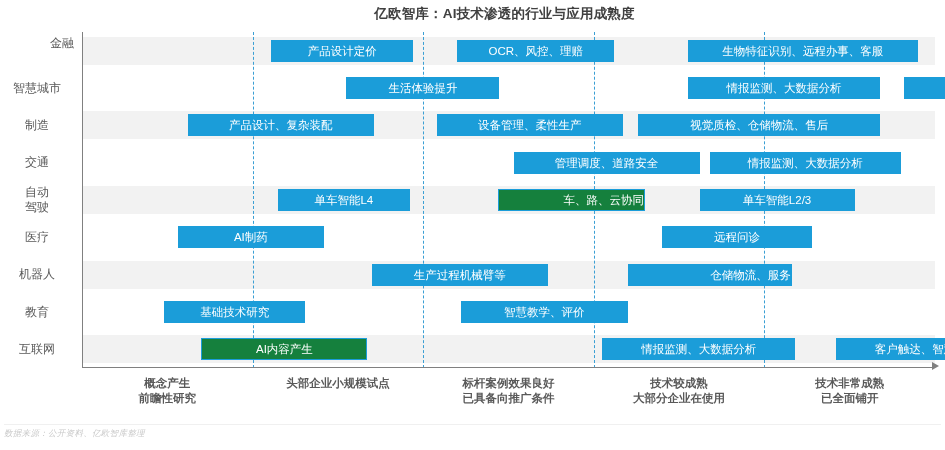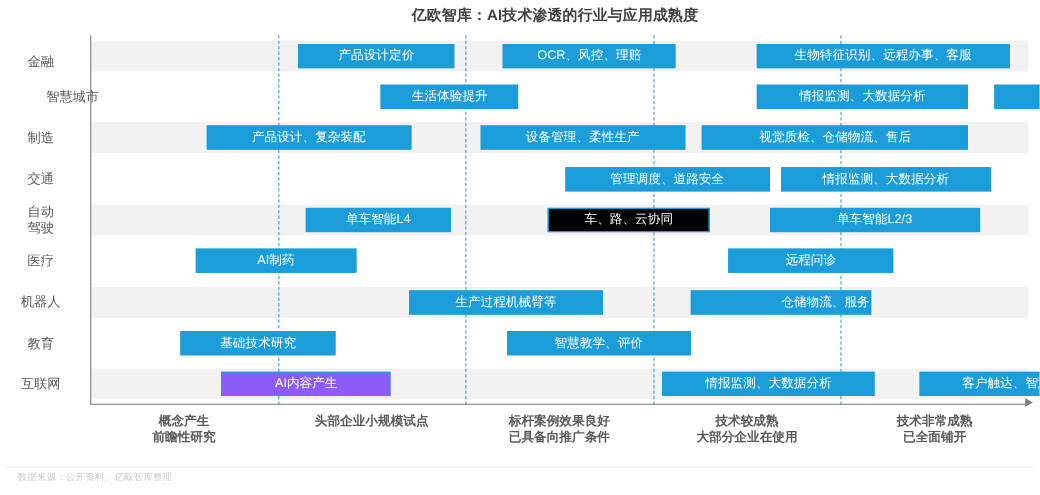--- a/index.html
+++ b/index.html
@@ -101,22 +101,23 @@
     top: 376px;
     text-align: center;
     font-size: 11.5px;
     line-height: 14.5px;
     color: #595959;
     font-weight: bold;
   }
 
   #footer {
     position: absolute;
-    left: 16px; top: 428px;
+    left: 4px; top: 428px;
     font-size: 8.5px;
+    font-style: italic;
     color: #c9c9c9;
     letter-spacing: 0.3px;
   }
   #footer-rule {
     position: absolute;
     left: 4px; top: 424px;
     width: 937px; height: 1px;
     background: #f0f0f0;
   }
 </style>
@@ -135,52 +136,52 @@
     <div class="row-band shaded" style="top: 228.667px;"></div>
     <div class="row-band plain" style="top: 266px;"></div>
     <div class="row-band shaded" style="top: 303.333px;"></div>
     <div class="gridline" style="left: 170.6px;"></div>
     <div class="gridline" style="left: 341.2px;"></div>
     <div class="gridline" style="left: 511.8px;"></div>
     <div class="gridline" style="left: 682.4px;"></div>
     <div class="bar" style="left: 189.366px; width: 141.598px; top: 7.66667px; background: rgb(27, 157, 217); border-color: rgb(27, 157, 217);">产品设计定价</div>
     <div class="bar" style="left: 375.32px; width: 156.952px; top: 7.66667px; background: rgb(27, 157, 217); border-color: rgb(27, 157, 217);">OCR、风控、理赔</div>
     <div class="bar" style="left: 605.63px; width: 230.31px; top: 7.66667px; background: rgb(27, 157, 217); border-color: rgb(27, 157, 217);">生物特征识别、远程办事、客服</div>
-    <div class="bar" style="left: 264.43px; width: 125px; top: 45px; background: rgb(27, 157, 217); border-color: rgb(27, 157, 217);">生活体验提升</div>
+    <div class="bar" style="left: 264.43px; width: 153px; top: 45px; background: rgb(27, 157, 217); border-color: rgb(27, 157, 217);">生活体验提升</div>
     <div class="bar" style="left: 605.63px; width: 192.778px; top: 45px; background: rgb(27, 157, 217); border-color: rgb(27, 157, 217);">情报监测、大数据分析</div>
     <div class="bar" style="left: 822.292px; width: 105.772px; top: 45px; background: rgb(27, 157, 217); border-color: rgb(27, 157, 217);">安防</div>
     <div class="bar" style="left: 105.772px; width: 185.954px; top: 82.3333px; background: rgb(27, 157, 217); border-color: rgb(27, 157, 217);">产品设计、复杂装配</div>
     <div class="bar" style="left: 354.848px; width: 185.954px; top: 82.3333px; background: rgb(27, 157, 217); border-color: rgb(27, 157, 217);">设备管理、柔性生产</div>
     <div class="bar" style="left: 556.156px; width: 242.252px; top: 82.3333px; background: rgb(27, 157, 217); border-color: rgb(27, 157, 217);">视觉质检、仓储物流、售后</div>
     <div class="bar" style="left: 431.618px; width: 185.954px; top: 119.667px; background: rgb(27, 157, 217); border-color: rgb(27, 157, 217);">管理调度、道路安全</div>
     <div class="bar" style="left: 627.808px; width: 191.072px; top: 119.667px; background: rgb(27, 157, 217); border-color: rgb(27, 157, 217);">情报监测、大数据分析</div>
     <div class="bar" style="left: 196.19px; width: 131.362px; top: 157px; background: rgb(27, 157, 217); border-color: rgb(27, 157, 217);">单车智能L4</div>
-    <div class="bar" style="left: 416.264px; width: 146.716px; top: 157px; background: #000000; border-color: rgb(27, 157, 217);">车、路、云协同</div>
-    <div class="bar" style="left: 617.572px; width: 191px; top: 157px; background: rgb(27, 157, 217); border-color: rgb(27, 157, 217);">单车智能L2/3</div>
+    <div class="bar" style="left: 416.264px; width: 146.716px; top: 157px; background: #15803d; border-color: rgb(27, 157, 217); text-align: right;">车、路、云协同</div>
+    <div class="bar" style="left: 617.572px; width: 155px; top: 157px; background: rgb(27, 157, 217); border-color: rgb(27, 157, 217);">单车智能L2/3</div>
     <div class="bar" style="left: 95.536px; width: 146.716px; top: 194.333px; background: rgb(27, 157, 217); border-color: rgb(27, 157, 217);">AI制药</div>
     <div class="bar" style="left: 580.04px; width: 150.128px; top: 194.333px; background: rgb(27, 157, 217); border-color: rgb(27, 157, 217);">远程问诊</div>
     <div class="bar" style="left: 290.02px; width: 175.718px; top: 231.667px; background: rgb(27, 157, 217); border-color: rgb(27, 157, 217);">生产过程机械臂等</div>
     <div class="bar" style="left: 545.92px; width: 163.776px; top: 231.667px; background: rgb(27, 157, 217); border-color: rgb(27, 157, 217); text-align: right;">仓储物流、服务</div>
     <div class="bar" style="left: 81.888px; width: 141.598px; top: 269px; background: rgb(27, 157, 217); border-color: rgb(27, 157, 217);">基础技术研究</div>
     <div class="bar" style="left: 378.732px; width: 167.188px; top: 269px; background: rgb(27, 157, 217); border-color: rgb(27, 157, 217);">智慧教学、评价</div>
-    <div class="bar" style="left: 119.42px; width: 154px; top: 306.333px; background: #8b5cf6; border-color: rgb(27, 157, 217);">AI内容产生</div>
+    <div class="bar" style="left: 119.42px; width: 166px; top: 306.333px; background: #15803d; border-color: rgb(27, 157, 217);">AI内容产生</div>
     <div class="bar" style="left: 520.33px; width: 192.778px; top: 306.333px; background: rgb(27, 157, 217); border-color: rgb(27, 157, 217);">情报监测、大数据分析</div>
     <div class="bar" style="left: 754.052px; width: 180.836px; top: 306.333px; background: rgb(27, 157, 217); border-color: rgb(27, 157, 217);">客户触达、智慧营销</div>
   </div>
 <div id="axis-left"></div>
 <div id="axis-bottom"></div>
 <div id="axis-arrow"></div>
 
 <div id="footer-rule"></div>
 <div id="footer">数据来源：公开资料、亿欧智库整理</div>
 
-<div class="cat-label" style="top: 49px;">
+<div class="cat-label" style="top: 36px; text-align: right;">
     <div>金融</div>
   </div>
-<div class="cat-label" style="top: 80.5px; padding-left: 29px;">
+<div class="cat-label" style="top: 80.5px;">
     <div>智慧城市</div>
   </div>
 <div class="cat-label" style="top: 117.833px;">
     <div>制造</div>
   </div>
 <div class="cat-label" style="top: 155.167px;">
     <div>交通</div>
   </div>
 <div class="cat-label" style="top: 185px;">
     <div>自动</div>

